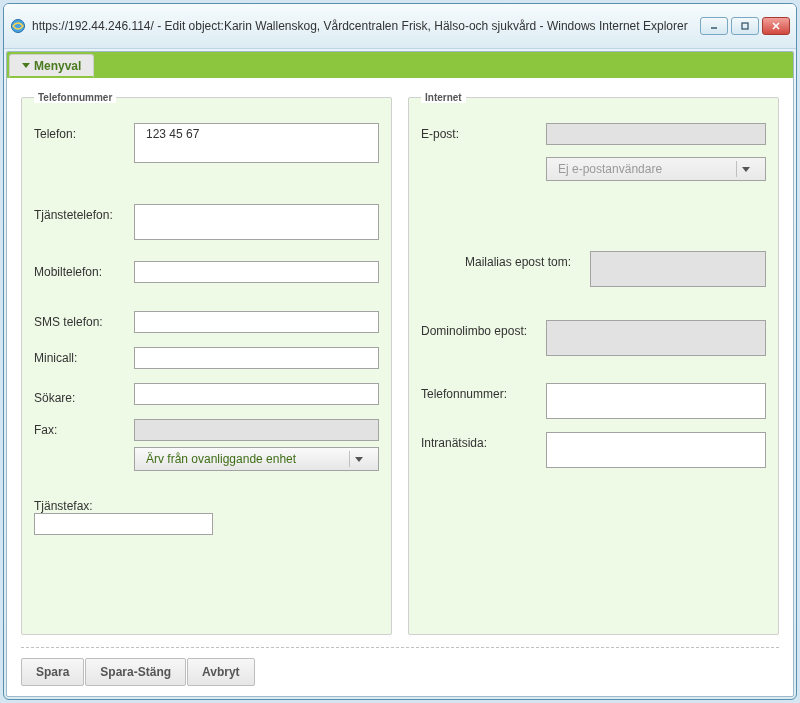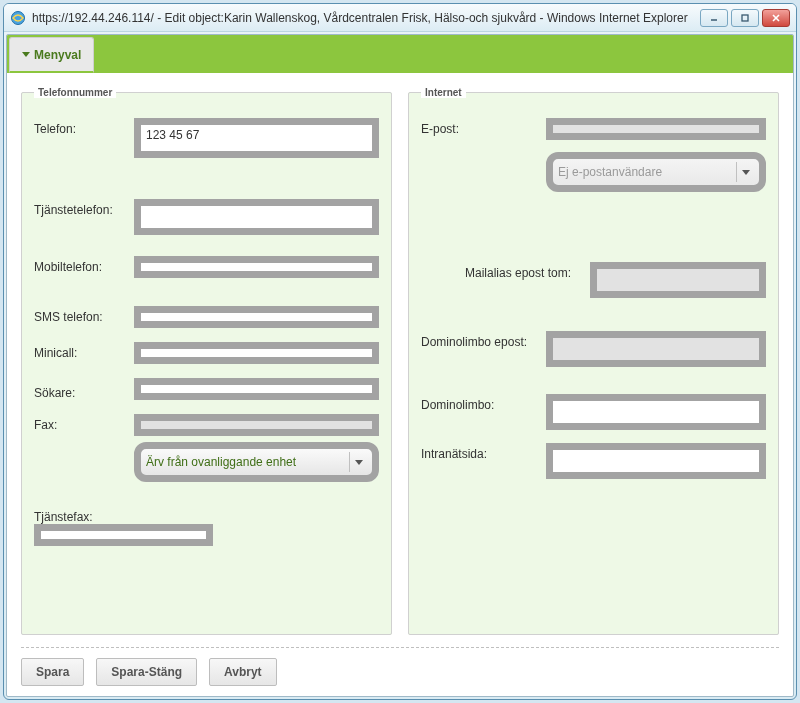--- a/index.html
+++ b/index.html
@@ -16,21 +16,21 @@
   position: absolute;
   top: 3px; left: 3px; right: 3px; bottom: 3px;
   background: linear-gradient(#eaf3f8, #d9ebf3);
   border: 1px solid #5a8fb0;
   border-radius: 6px;
   display: flex;
   flex-direction: column;
   overflow: hidden;
 }
 .titlebar {
-  height: 28px;
+  height: 45px;
   display: flex;
   align-items: center;
   padding: 0 6px;
   background: linear-gradient(#f7fbfd, #dcecf4);
   border-bottom: 1px solid #bcd5e2;
 }
 .titlebar .favicon {
   width: 16px; height: 16px;
   margin-right: 6px;
 }
@@ -62,21 +62,21 @@
   flex: 1;
   background: #fff;
   border: 1px solid #9fb9c8;
   margin: 2px;
   border-radius: 2px;
   display: flex;
   flex-direction: column;
   overflow: hidden;
 }
 .greenbar {
-  height: 38px;
+  height: 26px;
   background: #8cc63e;
   display: flex;
   align-items: stretch;
   padding-left: 2px;
 }
 .menutab {
   background: #e9e9e9;
   border: 1px solid #cfcfcf;
   border-bottom: 2px solid #8cc63e;
   padding: 0 12px;
@@ -135,47 +135,46 @@
   font-size: 12px;
   color: #333;
   padding-top: 4px;
 }
 .lbl.wide { width: 125px; }
 .ctrl {
   flex: 1;
 }
 .txt, .txtarea, .sel {
   width: 100%;
-  border: 7px solid #a3a3a3;
+  border: 1px solid #a3a3a3;
   background: #fff;
   font-family: inherit;
   font-size: 12px;
-  padding: 3px 5px;
+  padding: 3px 11px;
   color: #333;
 }
 .txt { height: 22px; }
 .txtarea {
   height: 40px;
   resize: none;
 }
 .txtarea.short { height: 36px; }
 .readonly {
   background: #e2e2e2;
   color: #666;
 }
 .sel {
-  height: 40px;
+  height: 24px;
   background: linear-gradient(#fafafa, #e6e6e6);
   color: #3f6e16;
   position: relative;
   display: flex;
   align-items: center;
   justify-content: space-between;
   cursor: pointer;
-  border-radius: 12px;
 }
 .sel .chev {
   width: 18px; height: 100%;
   border-left: 1px solid #c0c0c0;
   display: flex; align-items: center; justify-content: center;
 }
 .sel .chev::after {
   content: "";
   width: 0; height: 0;
   border-left: 4px solid transparent;
@@ -186,21 +185,21 @@
   color: #9a9a9a;
   background: linear-gradient(#f4f4f4, #e9e9e9);
 }
 .dashed {
   border: none;
   border-top: 1px dashed #bfbfbf;
   margin: 12px 0 10px 0;
 }
 .btnrow {
   display: flex;
-  gap: 12px;
+  gap: 1px;
 }
 .btn {
   border: 1px solid #bdbdbd;
   background: linear-gradient(#f7f7f7, #e6e6e6);
   color: #555;
   font-weight: bold;
   font-size: 12px;
   padding: 6px 14px;
   border-radius: 2px;
   cursor: pointer;
@@ -328,21 +327,21 @@
             <div class="lbl wide">Mailalias epost tom:</div>
             <div class="ctrl"><textarea class="txtarea short readonly" readonly="" style=""></textarea></div>
           </div>
 
           <div class="row" style="margin-top:30px;">
             <div class="lbl wide">Dominolimbo epost:</div>
             <div class="ctrl"><textarea class="txtarea short readonly" readonly="" style=""></textarea></div>
           </div>
 
           <div class="row" style="margin-top:24px;">
-            <div class="lbl wide">Dominolimbo:</div>
+            <div class="lbl wide">Telefonnummer:</div>
             <div class="ctrl"><textarea class="txtarea short" style=""></textarea></div>
           </div>
 
           <div class="row" style="">
             <div class="lbl wide">Intranätsida:</div>
             <div class="ctrl"><textarea class="txtarea short" style=""></textarea></div>
           </div>
         </fieldset>
 
       </div>

